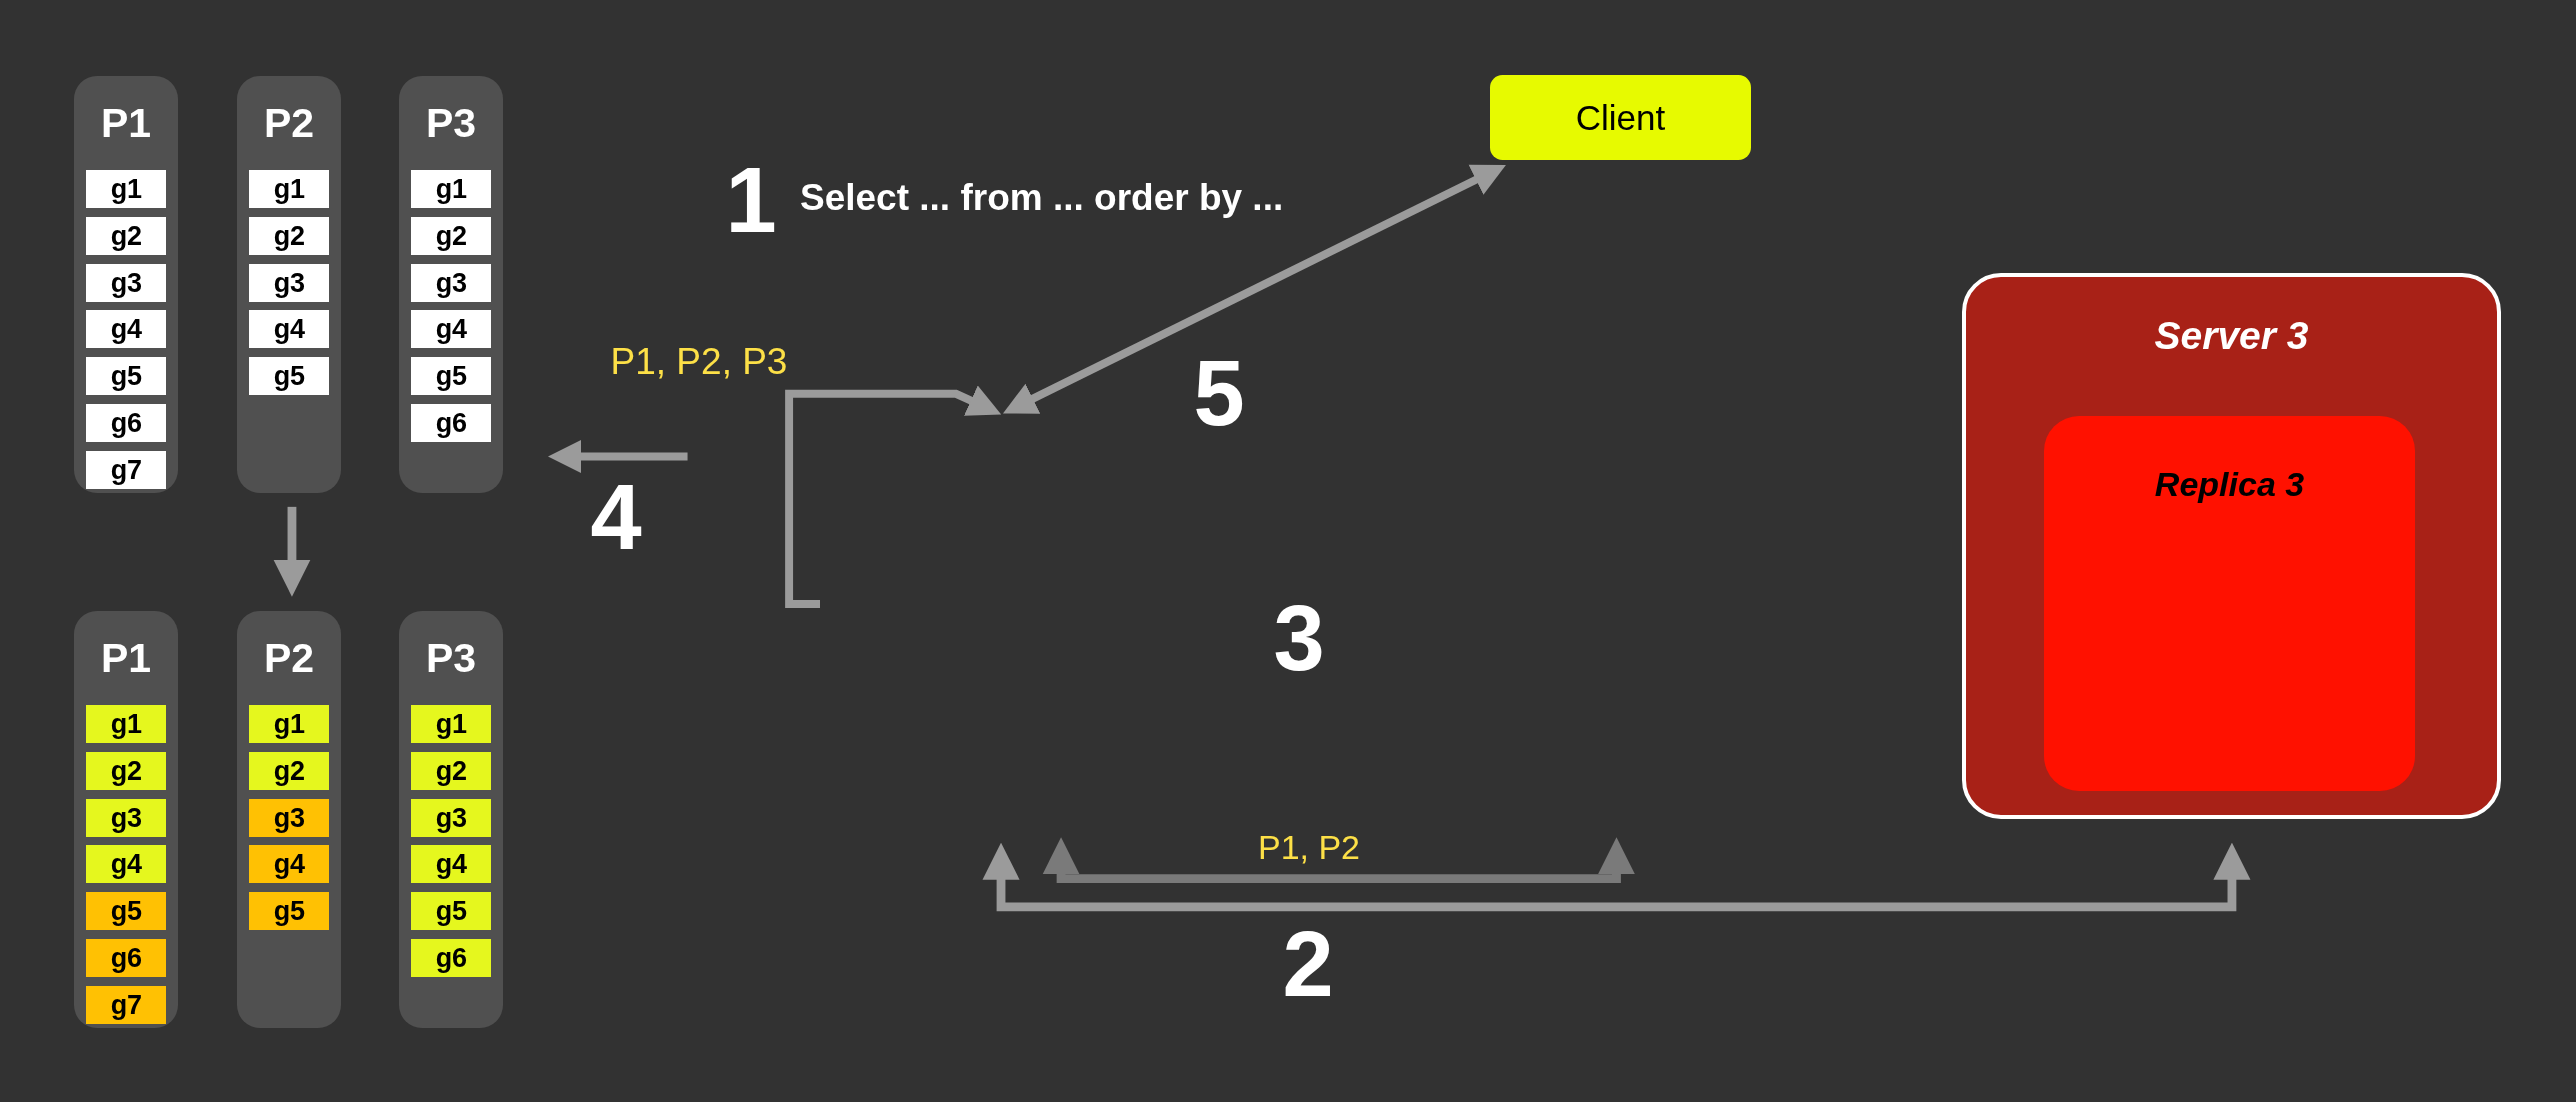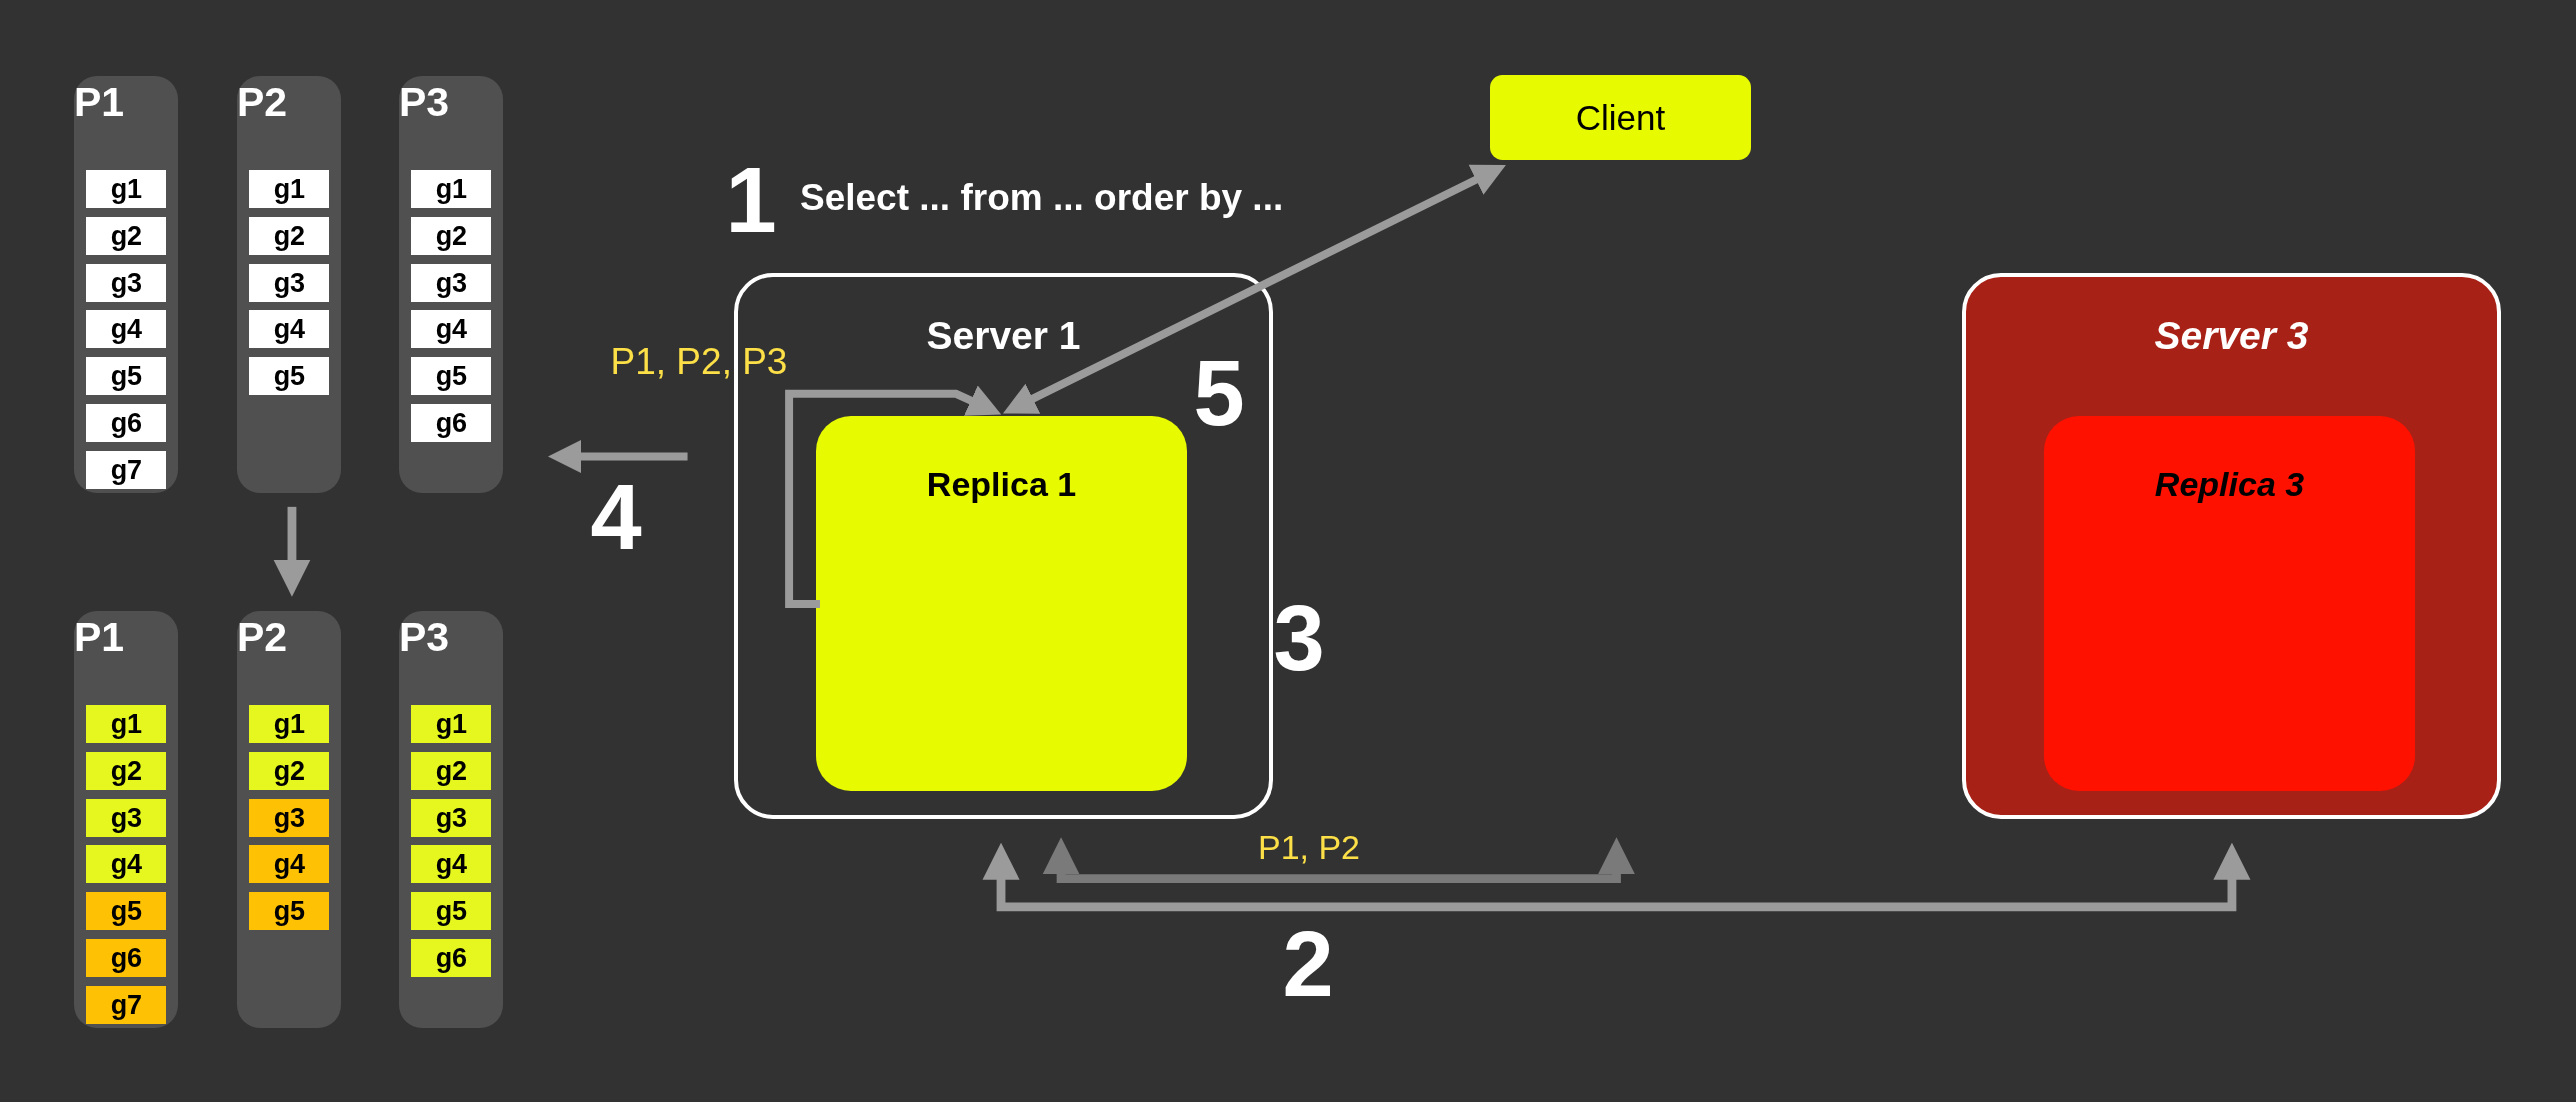--- a/index.html
+++ b/index.html
@@ -3,21 +3,21 @@
 <meta charset="utf-8">
 <style>
   html,body{margin:0;padding:0;background:#222;}
   #canvas{position:relative;width:2576px;height:1102px;background:var(--background);
           overflow:hidden;font-family:"Liberation Sans",sans-serif;}
 
   
   .pgroup{position:absolute;left:0;width:548px;height:417px;}
   #pg-top{top:76px;} #pg-bottom{top:611px;}
   .pcol{position:absolute;top:0;width:104px;height:417px;background:var(--column-bg);border-radius:23px;}
-  .pcol-label{padding-top:3px;color:#fff;font-size:41px;font-weight:700;}
+  .pcol-label{padding-top:24px;text-align:center;color:#fff;font-size:41px;font-weight:700;}
   .chips{position:absolute;top:94px;left:12.4px;width:80px;display:flex;flex-direction:column;gap:8.8px;}
   .chip{height:38px;line-height:39px;text-align:center;font-size:27px;font-weight:700;color:#000;}
   .chip.white{background:#ffffff;} .chip.yellow{background:var(--chip-yellow);} .chip.orange{background:var(--amber);}
 
   
   .server{position:absolute;top:273px;width:539px;height:546px;border:4.4px solid #fff;
           border-radius:39px;box-sizing:border-box;}
   .srv-1{left:734px;} .srv-2{left:1351px;} .srv-3{left:1962px;background:var(--dark-red);font-style:italic;}
   .server-title{position:absolute;top:37px;left:0;width:100%;text-align:center;color:#fff;
                 font-size:39px;font-weight:700;}
@@ -114,26 +114,20 @@
           <div class="chip yellow">g1</div>
           <div class="chip yellow">g2</div>
           <div class="chip yellow">g3</div>
           <div class="chip yellow">g4</div>
           <div class="chip yellow">g5</div>
           <div class="chip yellow">g6</div>
         </div>
       </div>
     </section>
 
-  <div class="server srv-1">
-    <div class="server-title">Server 1</div>
-    <div class="replica rep-yellow">
-      <div class="replica-label">Replica 1</div>
-    </div>
-  </div>
   <div class="server srv-3">
     <div class="server-title">Server 3</div>
     <div class="replica rep-red">
       <div class="replica-label">Replica 3</div>
     </div>
   </div>
 
   <div class="client">
     <span>Client</span>
   </div>

